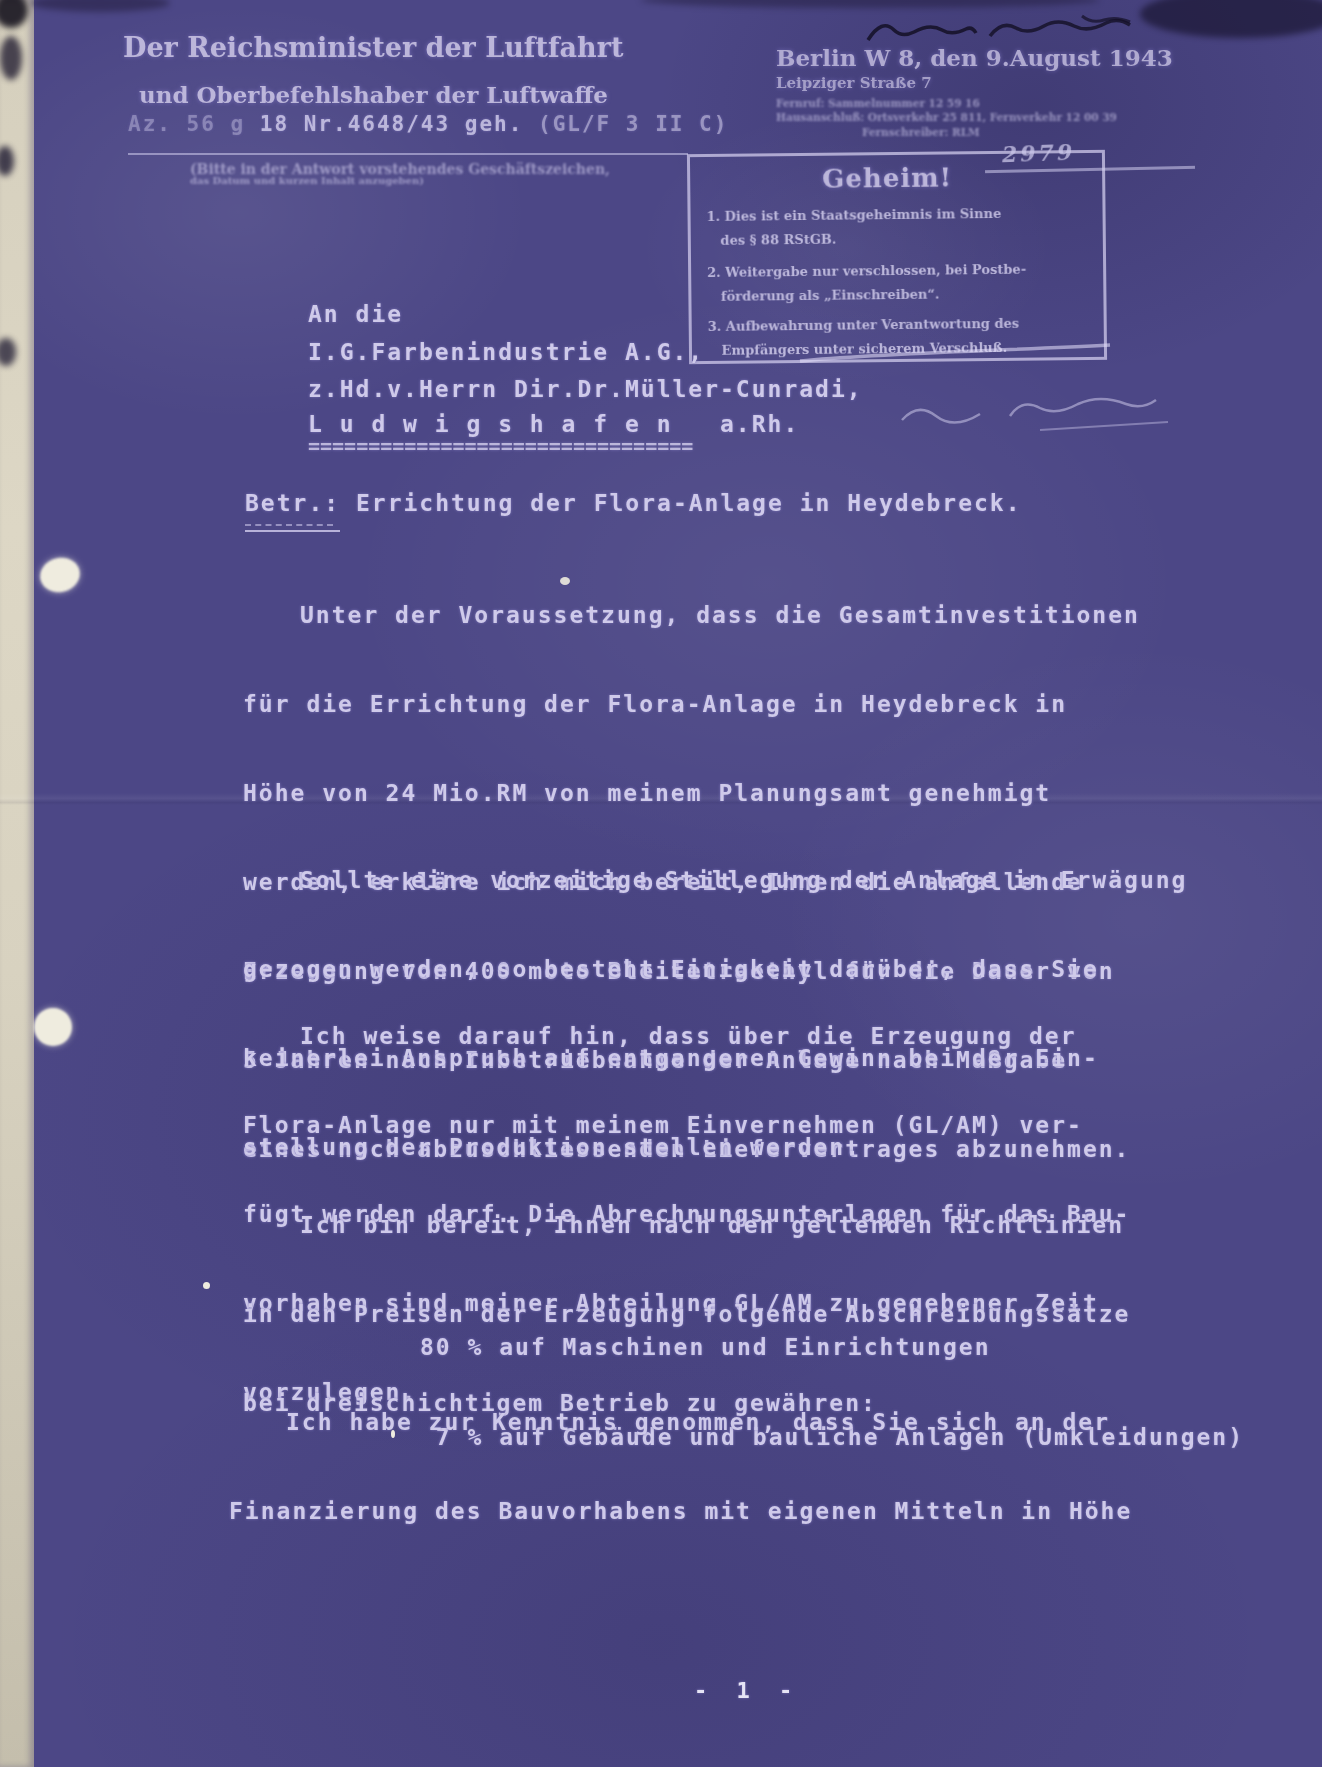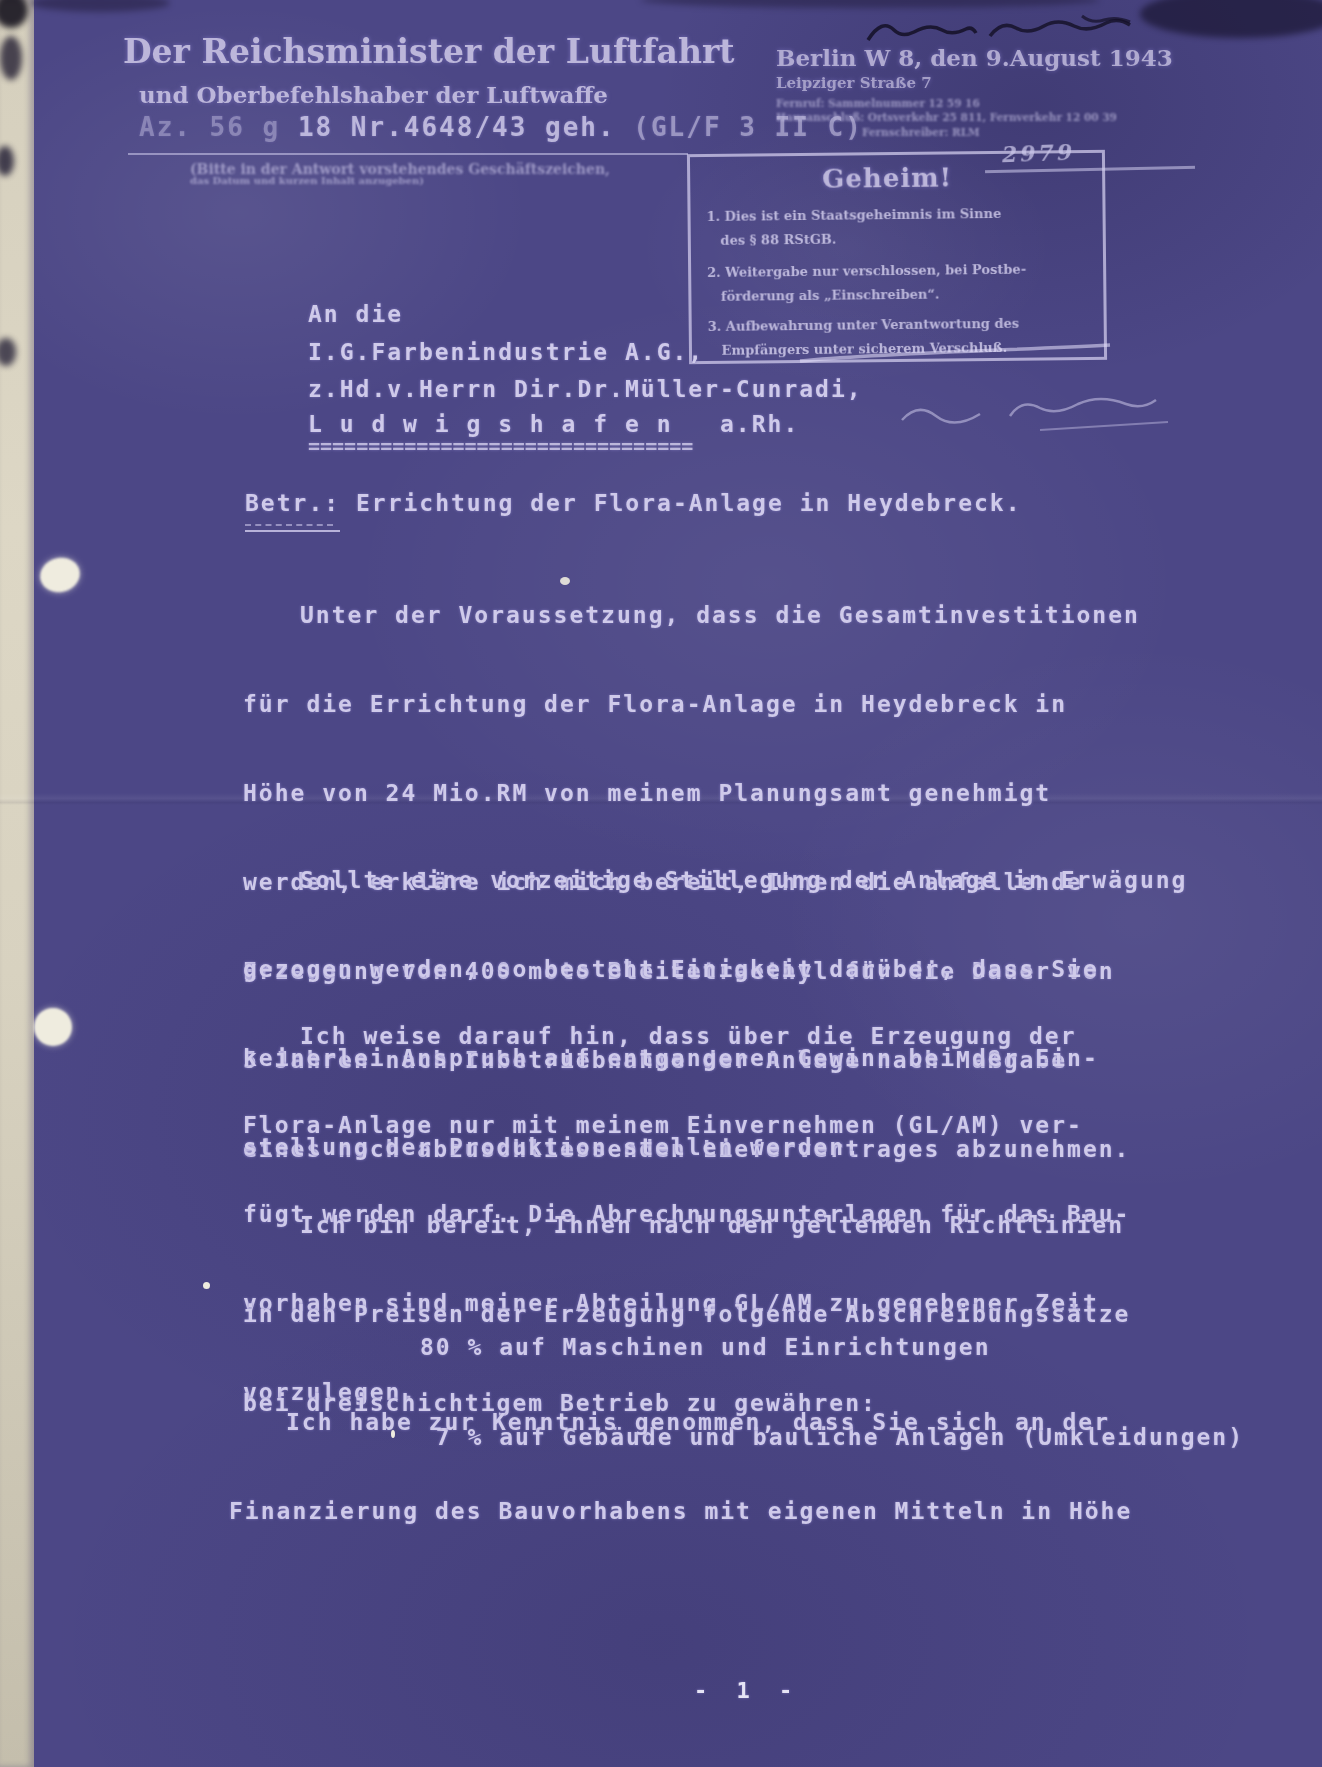--- a/index.html
+++ b/index.html
@@ -73,24 +73,24 @@
   <div class="abs smudge" style="left:-4px;top:338px;width:20px;height:28px;background:#1c1830;opacity:.75;"></div>
   <div class="abs smudge" style="left:30px;top:-6px;width:140px;height:18px;background:#262043;opacity:.6;"></div>
   <div class="abs smudge" style="left:640px;top:-8px;width:460px;height:16px;background:#211c3c;opacity:.5;"></div>
   <div class="abs smudge" style="left:1140px;top:-10px;width:200px;height:48px;background:#16122c;opacity:.65;"></div>
 
   <div class="abs punch-hole" style="left:40px;top:558px;width:40px;height:34px;transform:rotate(-14deg);"></div>
   <div class="abs punch-hole" style="left:34px;top:1008px;width:38px;height:38px;"></div>
 
   <div class="abs crease"></div>
 
-  <div class="abs fraktur" style="left:123px;top:32px;font-size:33px;">Der Reichsminister der Luftfahrt</div>
+  <div class="abs fraktur" style="left:123px;top:32px;font-size:27px;">Der Reichsminister der Luftfahrt</div>
   <div class="abs fraktur" style="left:139px;top:81px;font-size:23px;">und Oberbefehlshaber der Luftwaffe</div>
 
-  <div class="abs type" style="left:139px;top:112px;font-size:26px;"><span style="opacity:.45;">Az. 56 g </span><span style="opacity:.85;">18 Nr.4648/43 geh. </span><span style="opacity:.6;">(GL/F 3 II C)</span></div>
+  <div class="abs type" style="left:128px;top:112px;font-size:21px;"><span style="opacity:.45;">Az. 56 g </span><span style="opacity:.85;">18 Nr.4648/43 geh. </span><span style="opacity:.6;">(GL/F 3 II C)</span></div>
 
   <div class="abs rule" style="left:128px;top:153px;width:560px;height:2px;"></div>
   <div class="abs tiny-print" style="left:190px;top:161px;width:340px;font-size:14px;text-align:center;">(Bitte in der Antwort vorstehendes Geschäftszeichen,</div>
   <div class="abs tiny-print" style="left:190px;top:175px;width:340px;font-size:10px;text-align:left;">das Datum und kurzen Inhalt anzugeben)</div>
 
   <div class="abs fraktur" style="left:776px;top:44px;font-size:23px;opacity:.9;">Berlin W 8, den 9.August 1943</div>
   <div class="abs fraktur" style="left:776px;top:74px;font-size:15px;opacity:.8;">Leipziger Straße 7</div>
   <div class="abs tiny-print" style="left:776px;top:97px;font-size:10.5px;filter:blur(1.2px);">Fernruf: Sammelnummer 12 59 16</div>
   <div class="abs tiny-print" style="left:776px;top:111px;font-size:10.5px;filter:blur(1.2px);">Hausanschluß: Ortsverkehr 25 811, Fernverkehr 12 00 39</div>
   <div class="abs tiny-print" style="left:862px;top:126px;font-size:10.5px;filter:blur(1.2px);">Fernschreiber: RLM</div>

